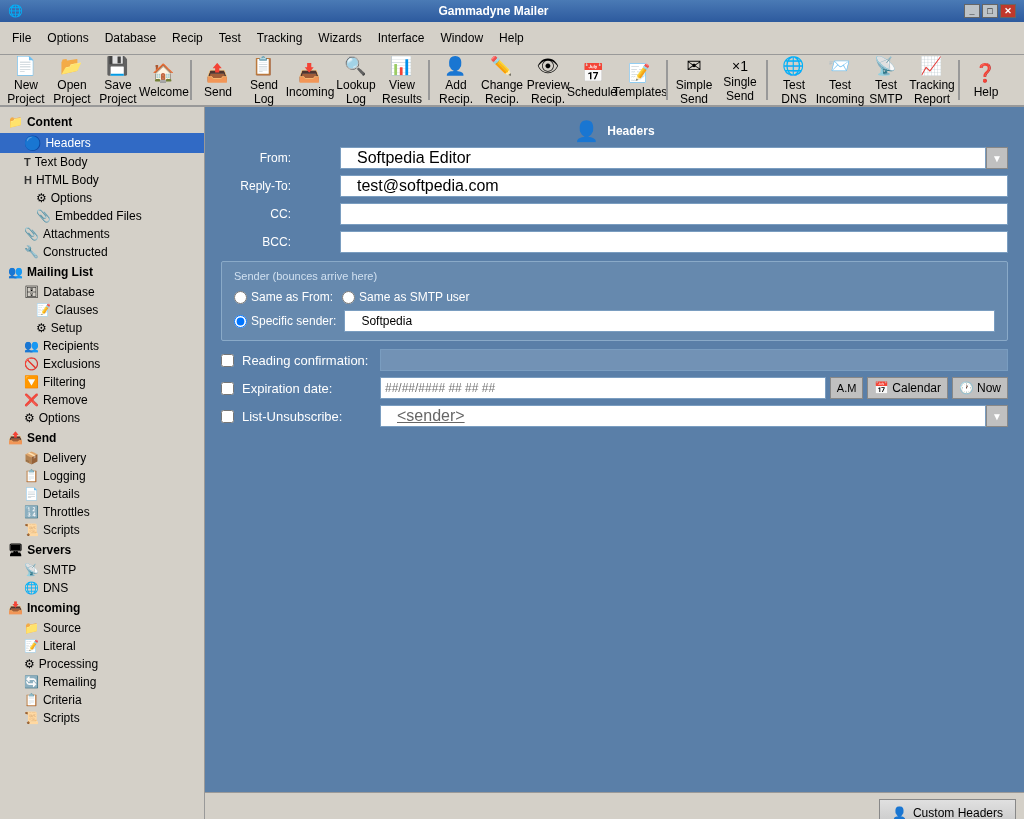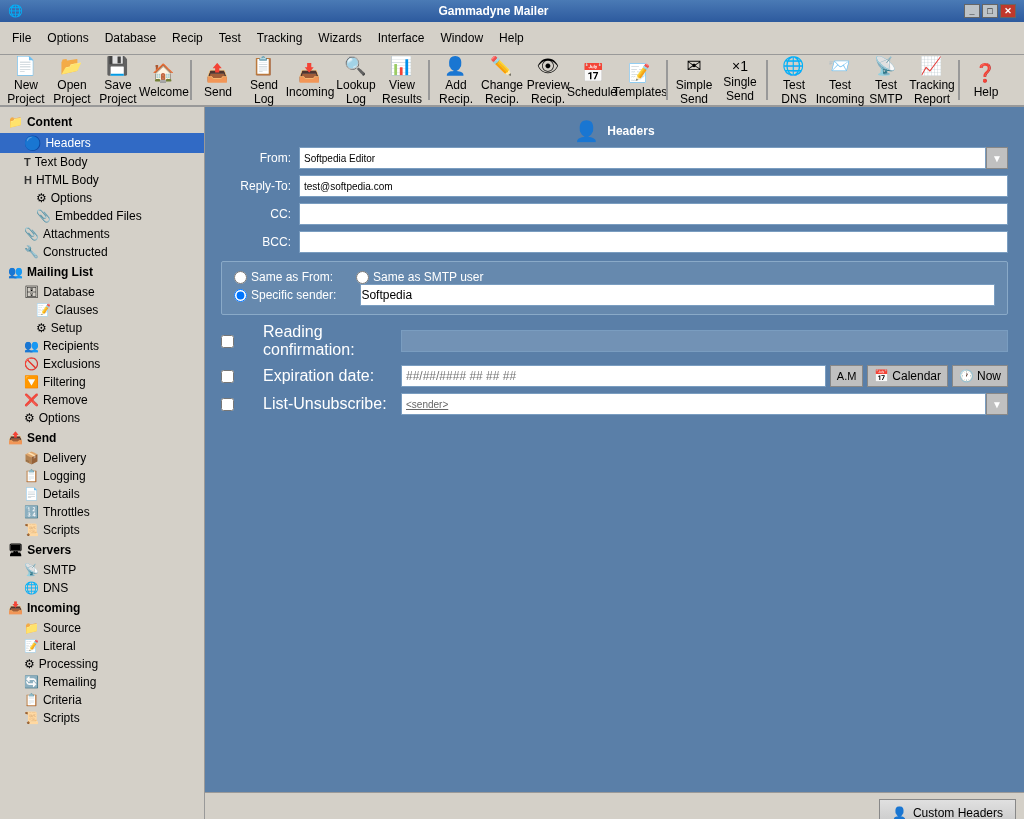--- a/index.html
+++ b/index.html
@@ -135,36 +135,37 @@
     .panel-subtitle {
       text-align: center;
       font-size: 11px;
       color: #d0e0f0;
       margin-bottom: 12px;
     }
     .form-row {
       display: flex;
       align-items: center;
       margin-bottom: 6px;
+      gap: 41px;
     }
     .form-label {
       width: 70px;
       text-align: right;
       margin-right: 8px;
       color: white;
       font-size: 12px;
       flex-shrink: 0;
     }
     .form-input {
       flex: 1;
       height: 22px;
       border: 1px solid #7a9dc0;
       background: white;
-      padding: 2px 4px;
-      font-size: 10px;
+      padding: 2px 16px;
+      font-size: 16px;
       outline: none;
     }
     .form-input-with-btn {
       display: flex;
       flex: 1;
     }
     .dropdown-btn {
       width: 22px;
       height: 22px;
       background: #c0c0c0;
@@ -183,56 +184,56 @@
       border-radius: 2px;
     }
     .sender-legend {
       font-size: 11px;
       color: #d0e0f0;
       margin-bottom: 8px;
     }
     .radio-row {
       display: flex;
       align-items: center;
-      gap: 23px;
+      margin-bottom: 6px;
+      gap: 9px;
     }
     .radio-label {
       display: flex;
       align-items: center;
       gap: 4px;
       color: white;
       font-size: 12px;
     }
     .sender-input-row {
       display: flex;
       align-items: center;
-      gap: 16px;
+      gap: 0;
     }
     .sender-input {
       flex: 1;
       height: 22px;
       border: 1px solid #7a9dc0;
       background: white;
-      padding: 2px 0;
+      padding: 2px 16px;
       font-size: 12px;
     }
 
     
     .check-row {
       display: flex;
       align-items: center;
       margin-bottom: 6px;
       gap: 8px;
     }
     .check-label {
       color: white;
-      font-size: 16px;
+      font-size: 13px;
       width: 130px;
       flex-shrink: 0;
-      margin-left: 21px;
     }
     .check-input-area {
       flex: 1;
       height: 22px;
       background: rgba(255,255,255,0.15);
       border: 1px solid #7a9dc0;
     }
     .expiry-row {
       display: flex;
       align-items: center;
@@ -572,20 +573,21 @@
         <input class="form-input" type="text" style="">
       </div>
 
       <div class="form-row">
         <div class="form-label">BCC:</div>
         <input class="form-input" type="text" style="">
       </div>
 
 
       <div class="sender-box">
+        <div class="sender-legend">Sender (bounces arrive here)</div>
 
         <div class="radio-row">
           <label class="radio-label">
             <input type="radio" name="sender" style="">
             <span>Same as From:</span>
           </label>
           <label class="radio-label">
             <input type="radio" name="sender" style="">
             <span>Same as SMTP user</span>
           </label>

